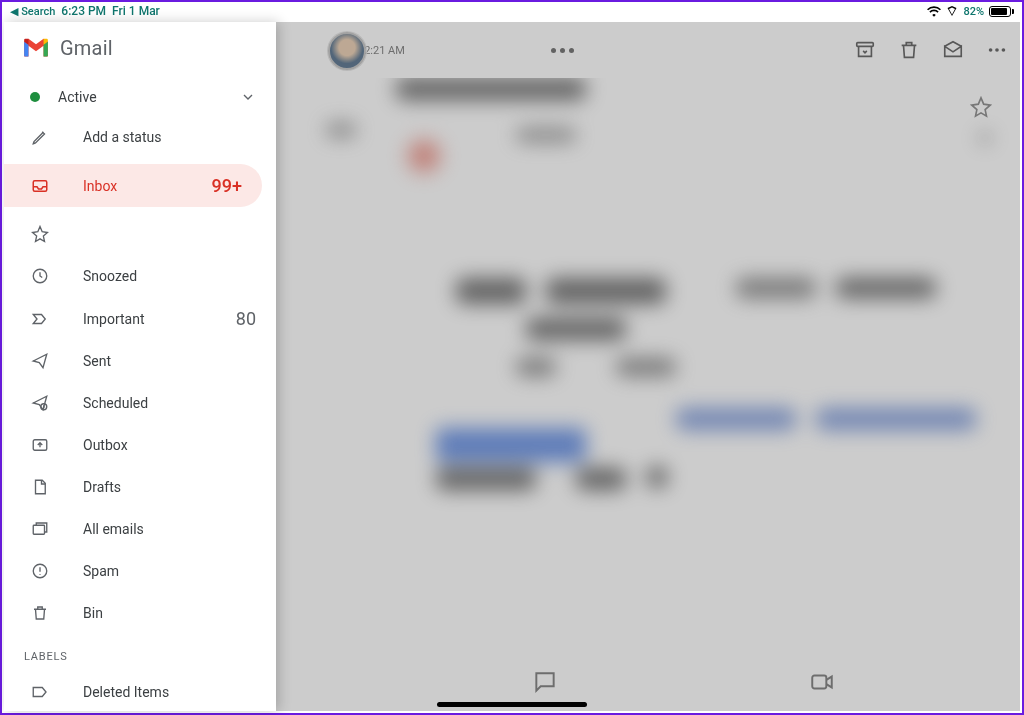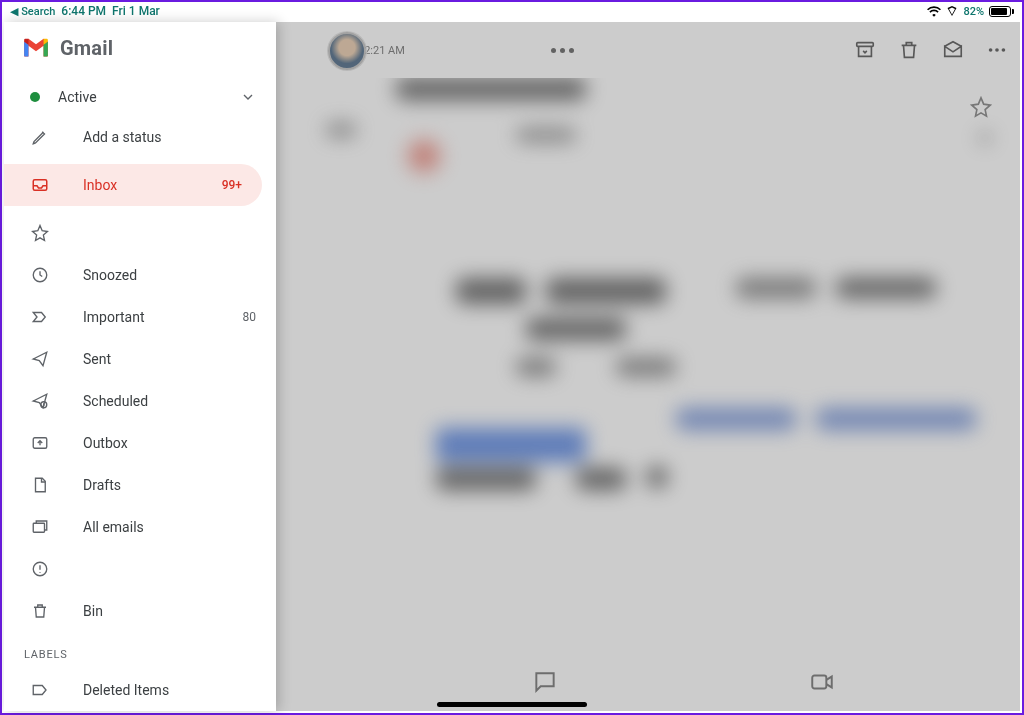--- a/index.html
+++ b/index.html
@@ -39,48 +39,48 @@
 
   .bottom-bar { position: absolute; left: 0; right: 0; bottom: 0; height: 58px; display: flex; align-items: center; justify-content: space-around; color: #666; }
   .bottom-bar .ico { width: 26px; height: 26px; }
 
   .home-indicator { position: absolute; bottom: 6px; left: 50%; transform: translateX(-50%); width: 150px; height: 5px; border-radius: 3px; background: #000; }
 
   
   .sidebar { position: absolute; left: 2px; top: 20px; bottom: 2px; width: 272px; background: #fff; box-shadow: 3px 0 12px rgba(0,0,0,0.2); display: flex; flex-direction: column; }
   .sb-header { display: flex; align-items: center; gap: 10px; padding: 14px 18px 14px 18px; border-bottom: 0; }
   .sb-logo { width: 28px; height: 22px; }
-  .sb-title { font-size: 20px; color: #5f6368; font-weight: 700; letter-spacing: 0.2px; }
+  .sb-title { font-size: 20px; color: #5f6368; font-weight: 400; letter-spacing: 0.2px; }
   .sb-divider { height: 1px; background: #eee; }
 
   .status-block { padding: 4px 0 6px 0; }
   .status-row, .nav-row { display: flex; align-items: center; gap: 18px; padding: 11px 20px 11px 26px; font-size: 14px; color: #3c4043; cursor: pointer; }
   .status-row .dot { width: 10px; height: 10px; border-radius: 50%; background: #1e8e3e; }
   .status-row .chev { margin-left: auto; color: #5f6368; }
   .nav-row .ico { width: 20px; height: 20px; display: inline-flex; align-items: center; justify-content: center; color: #5f6368; flex-shrink: 0; }
   .nav-row .label { flex: 1; margin-left: 15px; }
-  .nav-row .count { font-size: 12px; color: #5f6368; }
+  .nav-row .count { font-size: 18px; color: #5f6368; }
   .nav-row.active { background: #fce8e6; color: #d93025; border-radius: 0 22px 22px 0; margin-right: 14px; }
   .nav-row.active .ico { color: #d93025; }
   .nav-row.active .count { color: #d93025; font-weight: 500; }
   .thin-sep { height: 1px; background: #eee; margin: 2px 20px 4px 56px; }
 
   .section-label { font-size: 11px; letter-spacing: 0.8px; color: #5f6368; padding: 16px 20px 8px 20px; }
 
   svg { display: block; }
 </style>
 </head>
 <body>
 
 <div class="frame">
 
   <div class="statusbar">
     <div class="left">
       <span class="sb-back">◀ <span>Search</span></span>
-      <span>6:44 PM</span>
+      <span>6:23 PM</span>
       <span>Fri 1 Mar</span>
     </div>
     <div class="spacer"></div>
     <div class="right">
       <span class="sb-wifi">
         <svg width="14" height="11" viewBox="0 0 24 18">
             <path d="M12 18l-3-3a4.2 4.2 0 016 0l-3 3zM4 9a11.3 11.3 0 0116 0l-2 2a8.5 8.5 0 00-12 0L4 9zM0 5a17 17 0 0124 0l-2 2a14.2 14.2 0 00-20 0L0 5z" fill="#000"></path>
           </svg>
       </span>
       <span class="sb-ring">
@@ -298,20 +298,21 @@
       </span>
       <span class="label">All emails</span>
     </div>
     <div class="nav-row">
       <span class="ico">
         <svg width="18" height="18" viewBox="0 0 24 24" fill="none" stroke="#5f6368" stroke-width="1.8">
             <circle cx="12" cy="12" r="9"></circle>
             <path d="M12 7v6M12 16v1"></path>
           </svg>
       </span>
+      <span class="label">Spam</span>
     </div>
     <div class="nav-row">
       <span class="ico">
         <svg width="18" height="18" viewBox="0 0 24 24" fill="none" stroke="#5f6368" stroke-width="1.8">
             <path d="M4 7h16M9 7V4h6v3M6 7l1 13h10l1-13"></path>
           </svg>
       </span>
       <span class="label">Bin</span>
     </div>
 

